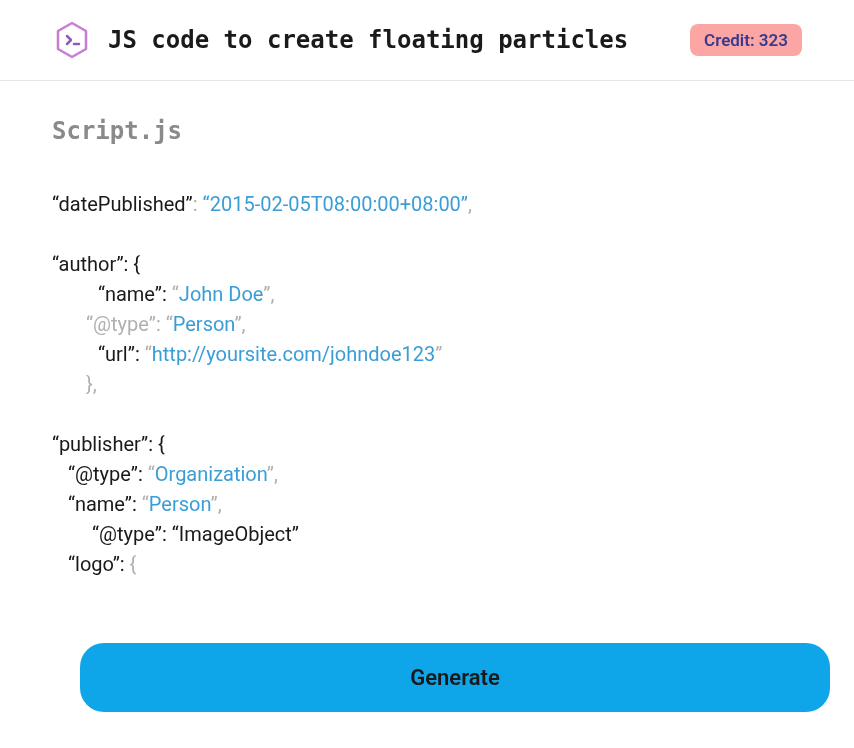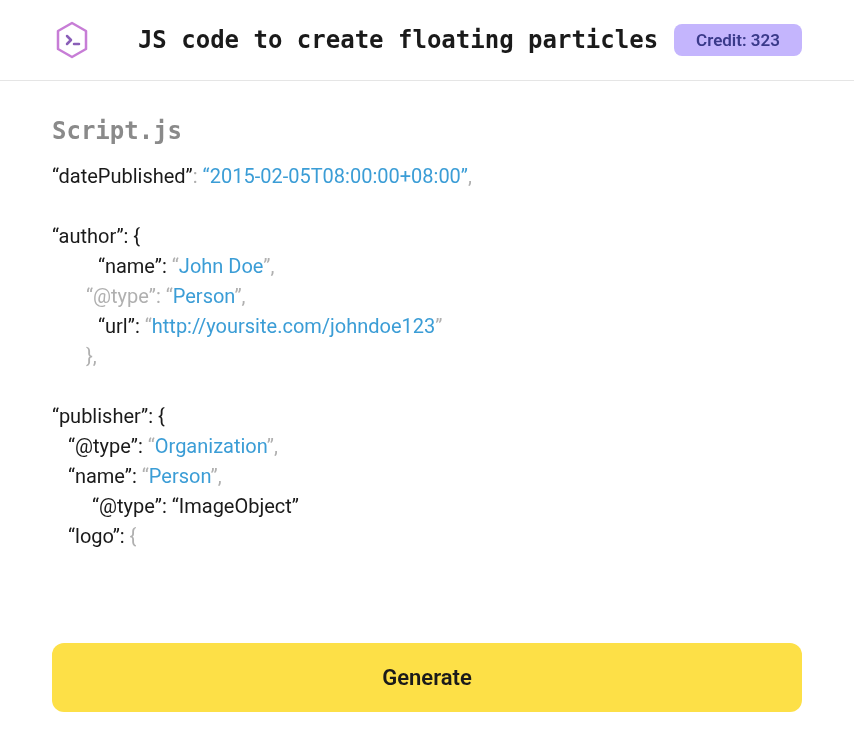--- a/index.html
+++ b/index.html
@@ -25,40 +25,39 @@
       width: 40px;
       height: 40px;
       flex-shrink: 0;
     }
     .page-title {
       font-family: "SF Mono", "Monaco", "Menlo", "Consolas", monospace;
       font-size: 24px;
       font-weight: 600;
       color: #1a1a1a;
       flex: 1;
-      text-align: right;
     }
     .credit-badge {
-      background: #c4b5fd;
+      background: #fca5a5;
       color: #3a3a8a;
       font-size: 17px;
       font-weight: 600;
-      padding: 6px 22px;
+      padding: 6px 14px;
       border-radius: 8px;
       text-align: center;
     }
     .content {
       padding: 36px 52px 0 52px;
     }
     .filename {
       font-family: "SF Mono", "Monaco", "Menlo", "Consolas", monospace;
       font-size: 24px;
       font-weight: 600;
       color: #8a8a8a;
-      margin-bottom: 16px;
+      margin-bottom: 44px;
     }
     .code-area {
       font-size: 20px;
       line-height: 1.5;
       color: #1a1a1a;
     }
     .code-line {
       white-space: nowrap;
     }
     .dim {
@@ -84,29 +83,30 @@
       padding-left: 16px;
     }
     .footer {
       position: absolute;
       bottom: 36px;
       left: 52px;
       right: 52px;
     }
     .generate-btn {
       width: 100%;
-      background: #fde047;
+      background: #0ea5e9;
       border: none;
-      border-radius: 12px;
+      border-radius: 24px;
       padding: 22px 0;
       font-size: 22px;
       font-weight: 600;
       color: #1a1a1a;
       cursor: pointer;
       font-family: inherit;
+      margin-left: 28px;
     }
   </style>
 </head>
 <body>
 
 <div class="header">
   <div class="logo">
     <svg viewBox="0 0 40 40" width="40" height="40">
       <polygon points="20,3 34,11 34,29 20,37 6,29 6,11" fill="none" stroke="#c77dd6" stroke-width="2.5" stroke-linejoin="round"></polygon>
       <path d="M15 16 L19 20 L15 24" fill="none" stroke="#8a5fb8" stroke-width="2.5" stroke-linecap="round" stroke-linejoin="round"></path>

